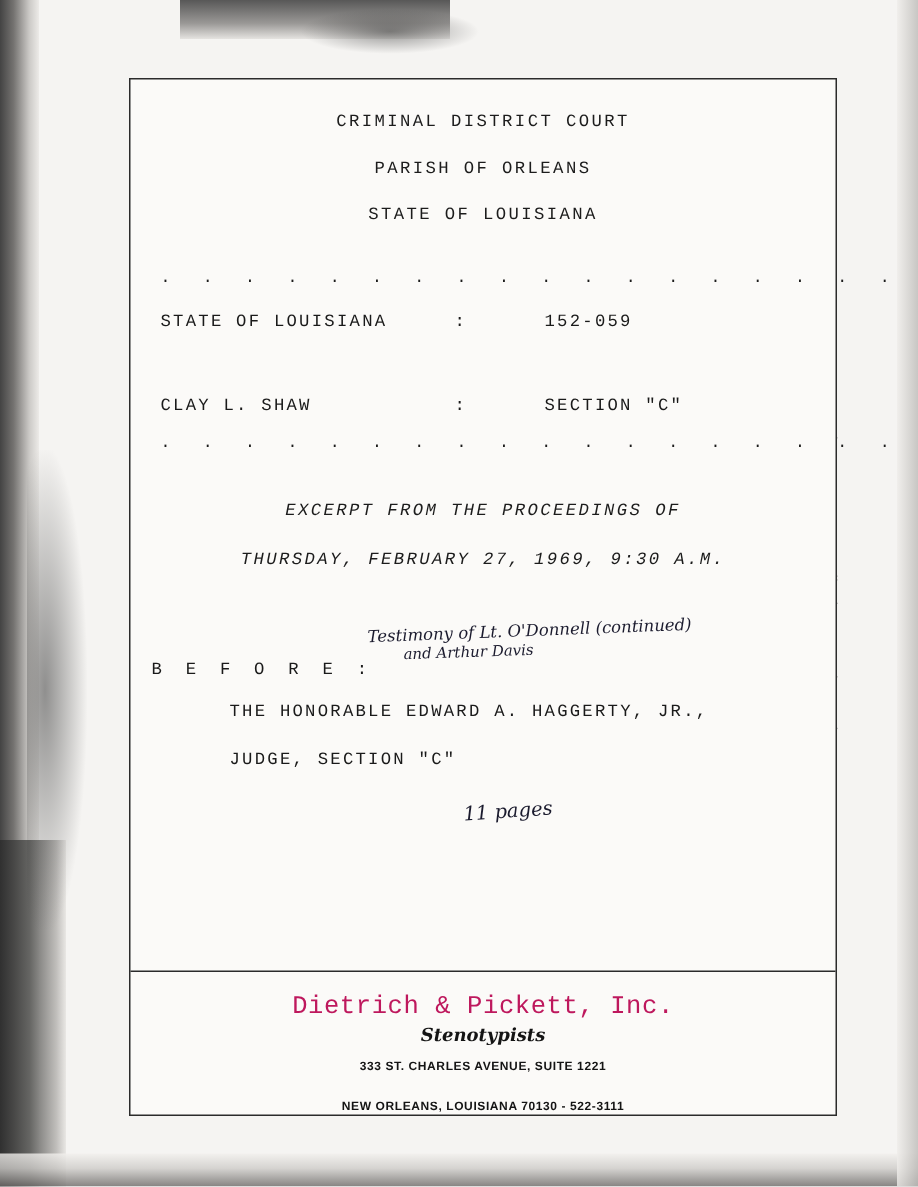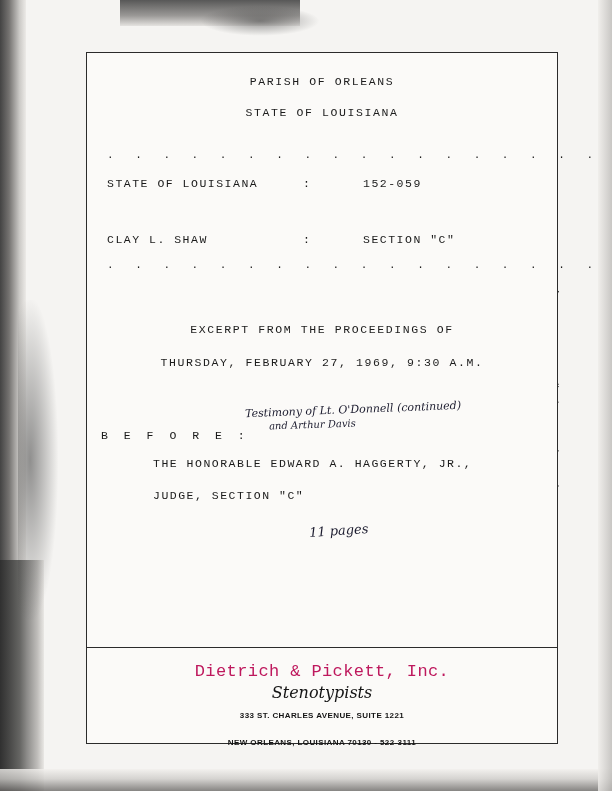--- a/index.html
+++ b/index.html
@@ -134,21 +134,21 @@
     width: 60px;
   }
   .caption-row .docket {
     display: inline-block;
   }
   #caption-row-1 { top: 28px; }
   #caption-row-2 { top: 56px; }
   #caption-row-3 { top: 84px; }
 
   
-  #excerpt-block { margin-top: 46px; }
+  #excerpt-block { margin-top: 26px; font-style: italic; }
   #excerpt-block .center-line { margin-bottom: 20px; }
 
   
   #before-block {
     position: relative;
     margin-top: 32px;
     height: 150px;
   }
   #before-label {
     position: absolute;
@@ -231,23 +231,24 @@
   }
   #footer-company {
     font-family: Liberation Mono, monospace;
     font-size: 17px;
     color: #be185d;
     letter-spacing: .4px;
   }
   #footer-script {
     font-family: "DejaVu Serif", serif;
     font-style: italic;
-    font-size: 16px;
+    font-size: 12px;
     margin-top: 2px;
     color: #141414;
+    font-weight: bold;
   }
   #footer-addr1 {
     font-family: "Liberation Sans", sans-serif;
     font-size: 8px;
     font-weight: bold;
     letter-spacing: .4px;
     margin-top: 9px;
     color: #141414;
   }
   #footer-addr2 {
@@ -274,20 +275,21 @@
 
   <div id="stamp-number">002045</div>
 
   <div id="side-reference">Reference copy, JFK Collection: HSCA (RG 233)</div>
 
   <div id="doc-sheet">
 
     <div class="doc-inner">
 
       <div id="heading-block">
+        <div class="center-line">CRIMINAL DISTRICT COURT</div>
         <div class="center-line">PARISH OF ORLEANS</div>
         <div class="center-line">STATE OF LOUISIANA</div>
       </div>
 
       <div id="caption-block">
         <div id="caption-rule-top" class="dotted-rule">. . . . . . . . . . . . . . . . . . . .</div>
 
         <div id="caption-row-1" class="caption-row">
           <span class="party">STATE OF LOUISIANA</span><span class="colon">:</span><span class="docket">152-059</span>
         </div>

